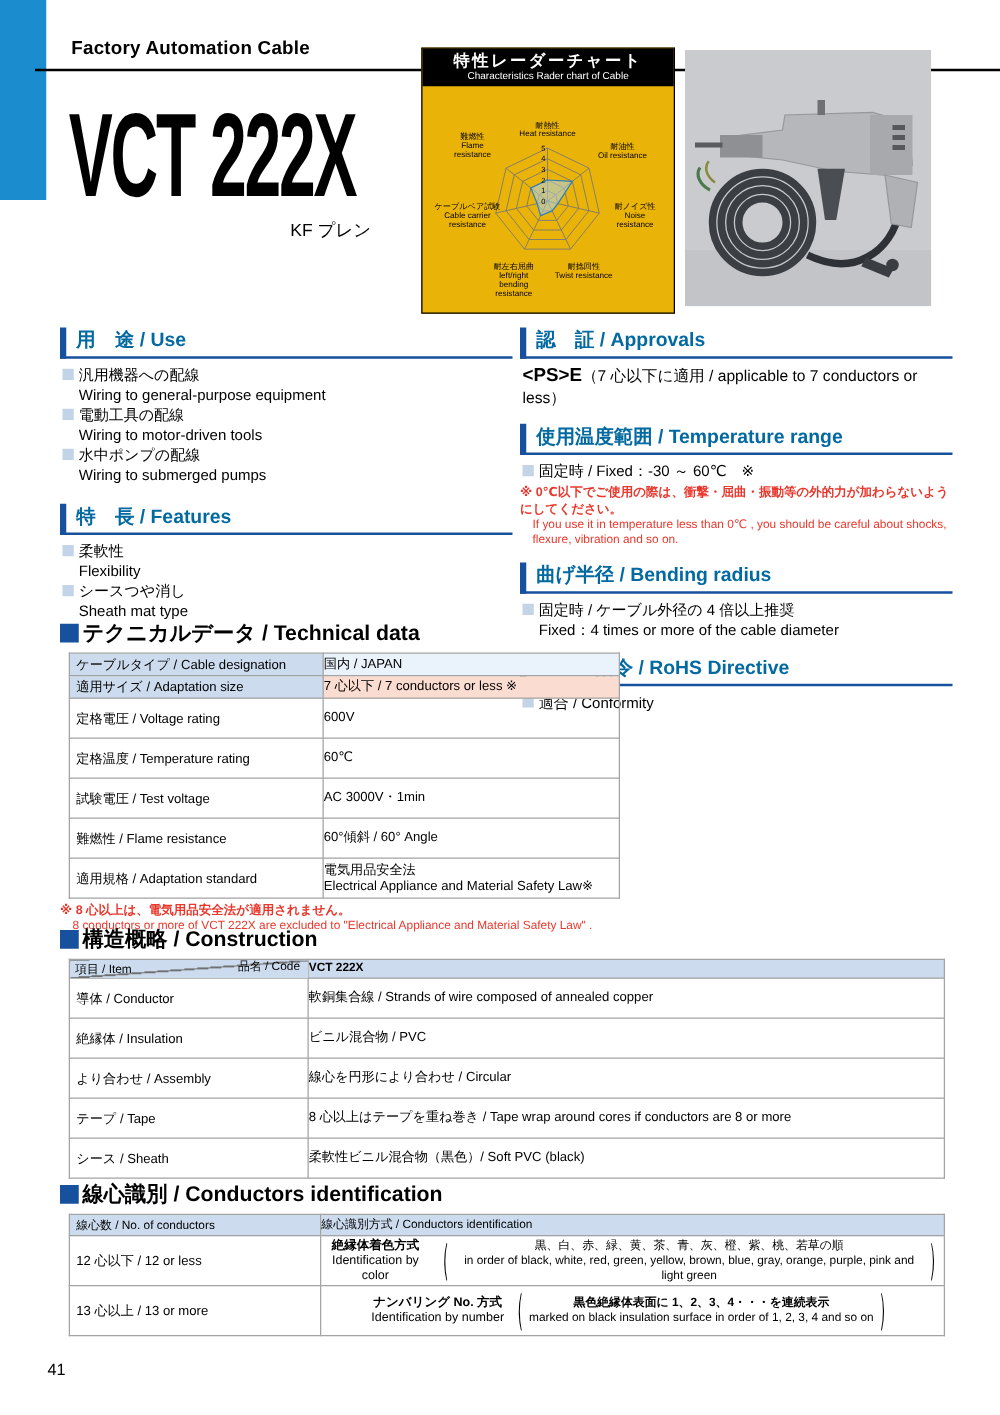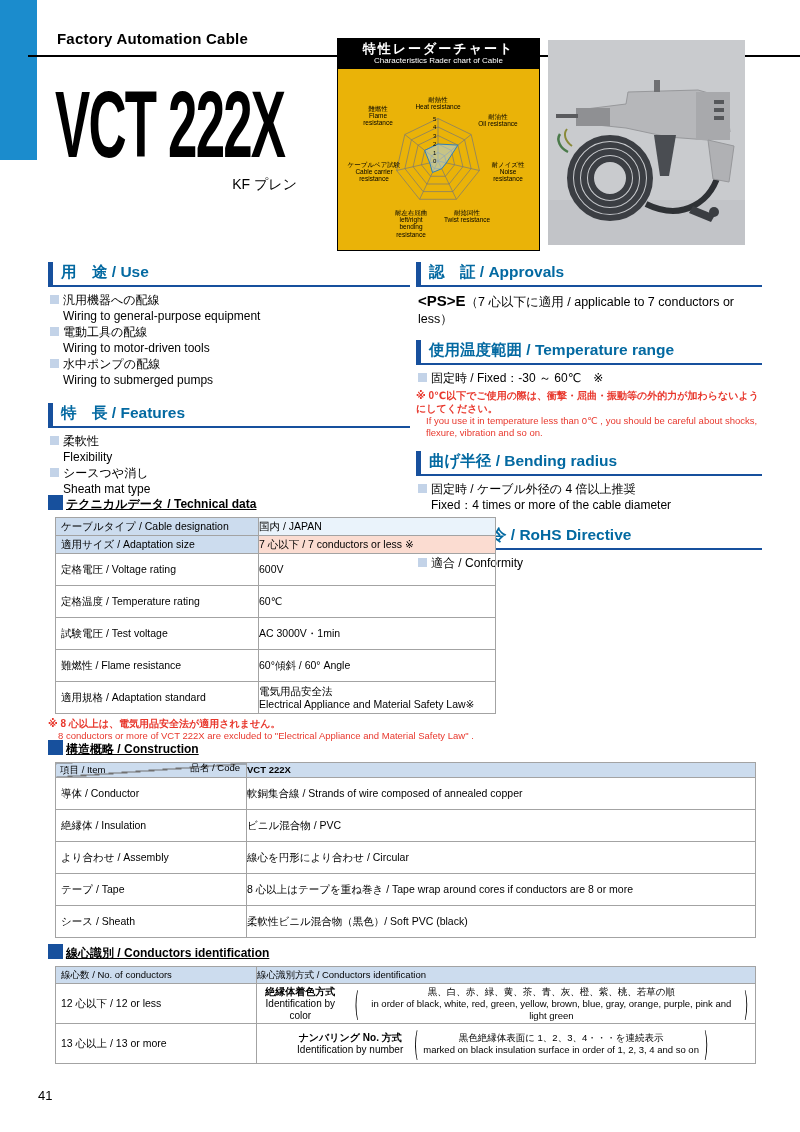--- a/index.html
+++ b/index.html
@@ -39,21 +39,21 @@
   .plain-line b{font-size:15px;}
   .note{color:#e8382d;}
   .note-jp{font-size:10px;font-weight:bold;line-height:13px;margin-top:3px;}
   .note-en{font-size:9.5px;line-height:12px;margin-left:10px;}
 
   
   .big-section{position:absolute;left:48px;}
   #tech{top:495px;width:470px;}
   #construction{top:740px;width:712px;}
   #ident{top:944px;width:712px;}
-  .big-title{font-size:12px;font-weight:bold;margin-bottom:4px;text-decoration:underline;}
+  .big-title{font-size:17px;font-weight:bold;margin-bottom:4px;}
   .sq{display:inline-block;width:15px;height:15px;background:#17509d;margin-right:3px;vertical-align:-2px;}
 
   table{border-collapse:collapse;margin-left:7px;table-layout:fixed;}
   td,th{border:1px solid #a3a3a3;padding:0;font-weight:normal;}
   table{border:1.5px solid #555;}
   .lblcell{text-align:left;padding:1px 5px;font-size:10.5px;}
   .valcell{text-align:left;font-size:10.5px;line-height:12.5px;}
   .bg-blue{background:#ccdcee;}
   .bg-pale{background:#eaf3fb;}
   .bg-pink{background:#fbdcd1;}
@@ -345,21 +345,21 @@
           <tr class="body">
             <td class="lblcell">13 心以上 / 13 or more</td>
             <td>
               <div class="id-flex">
                 <div class="method">
                   <div class="m-jp">ナンバリング No. 方式</div>
                   <div>Identification by number</div>
                 </div>
                 <span class="paren">（</span>
                 <div class="detail">
-                  <div style="font-weight: normal;">黒色絶縁体表面に 1、2、3、4・・・を連続表示</div>
+                  <div style="font-weight: bold;">黒色絶縁体表面に 1、2、3、4・・・を連続表示</div>
                   <div>marked on black insulation surface in order of 1, 2, 3, 4 and so on</div>
                 </div>
                 <span class="paren">）</span>
               </div>
             </td>
           </tr>
         </tbody>
       </table>
   </div>
 

